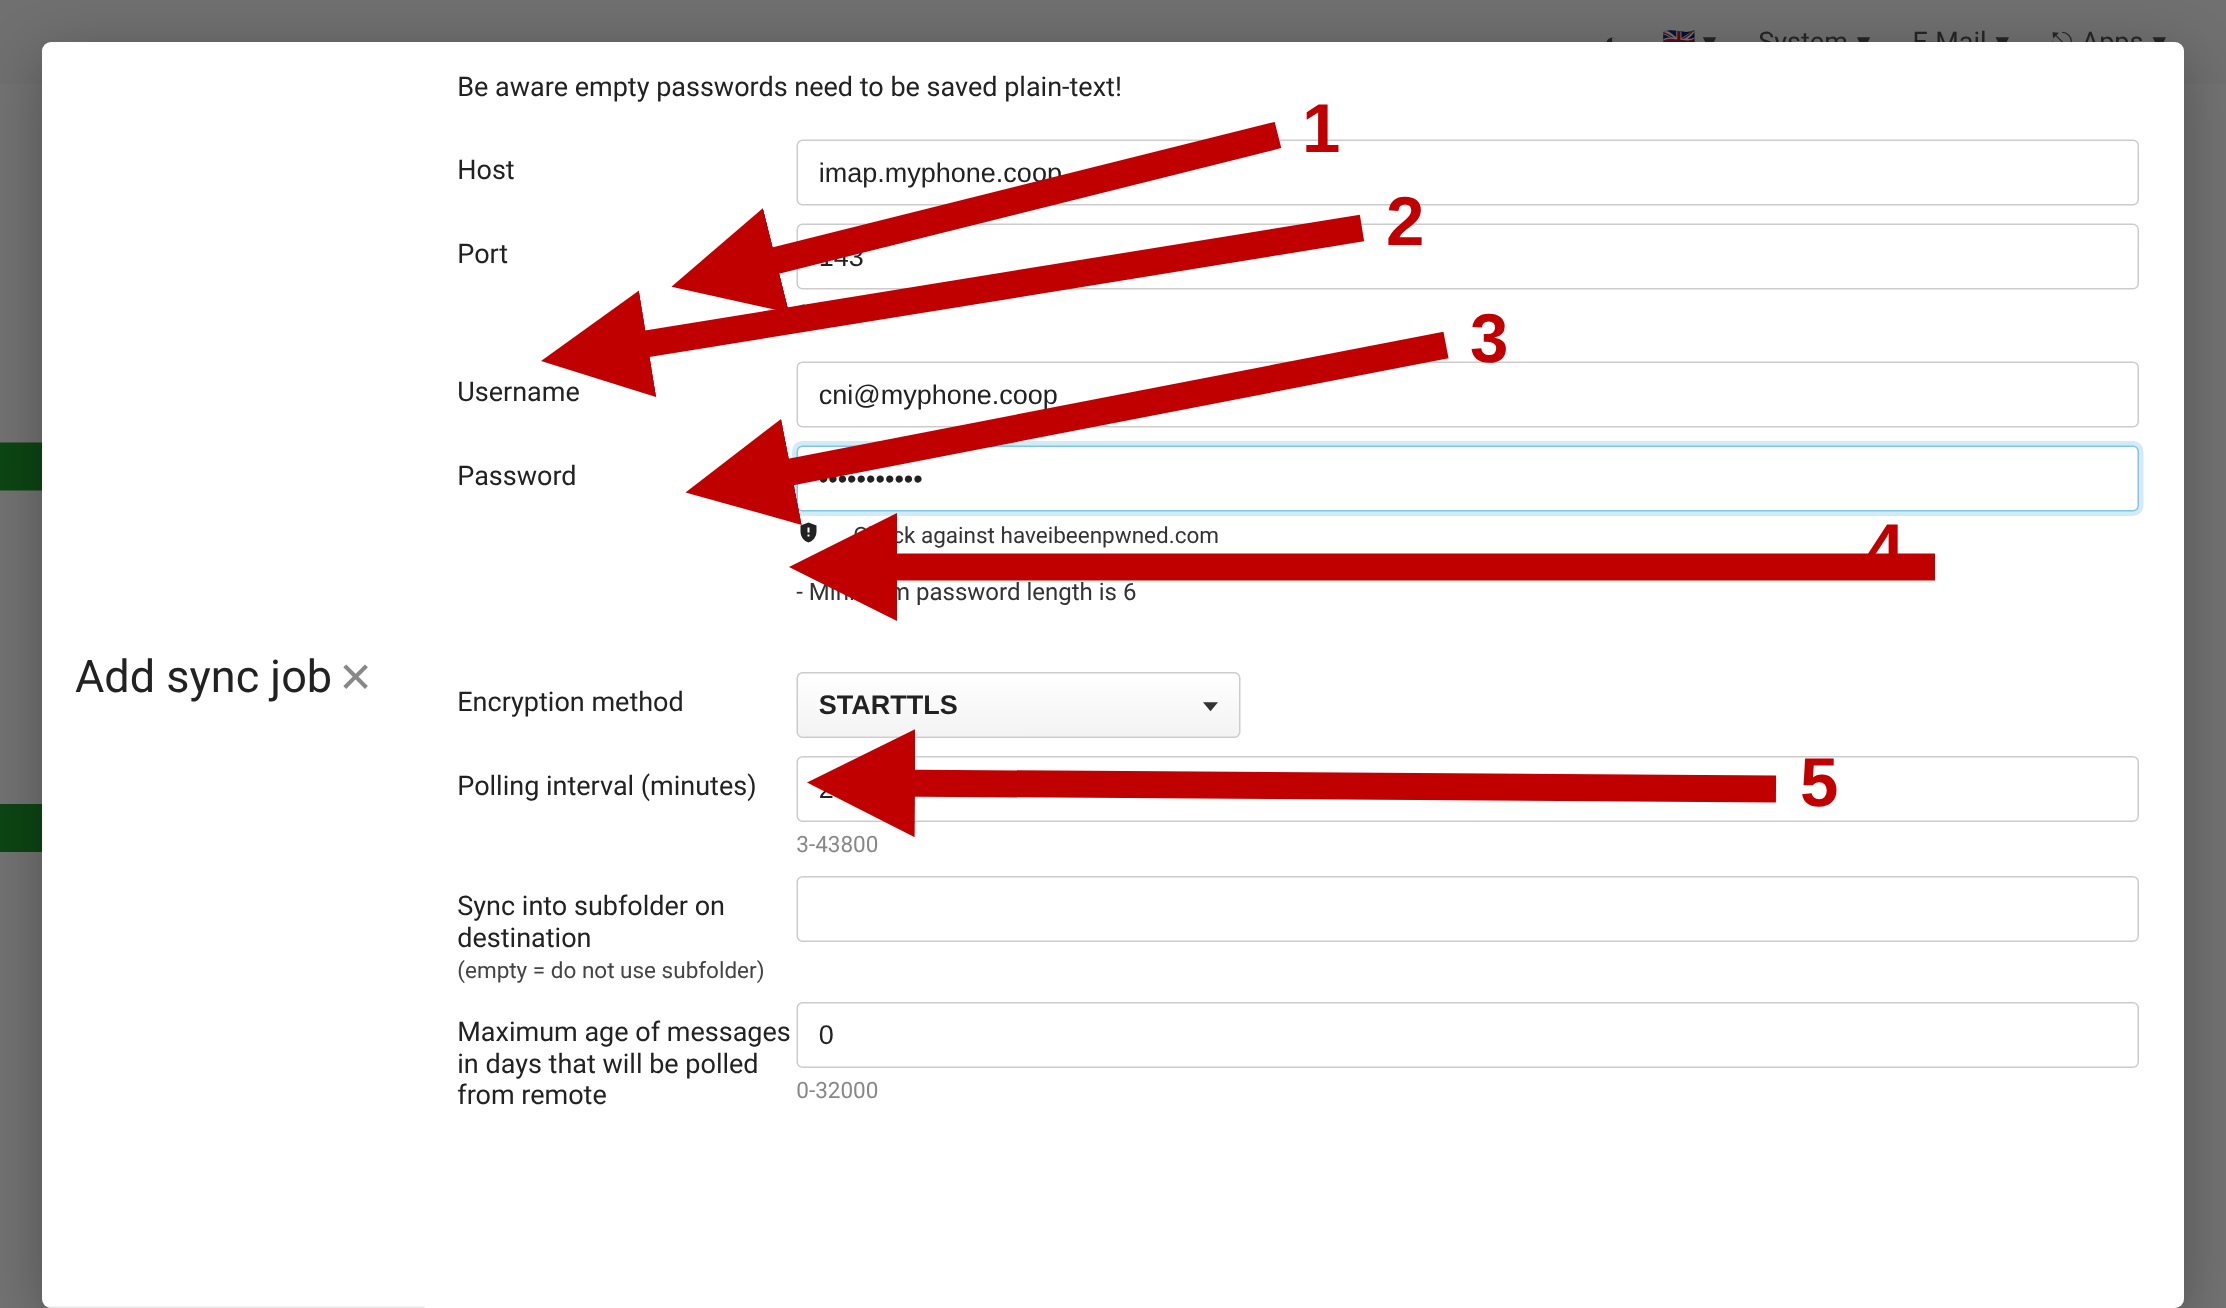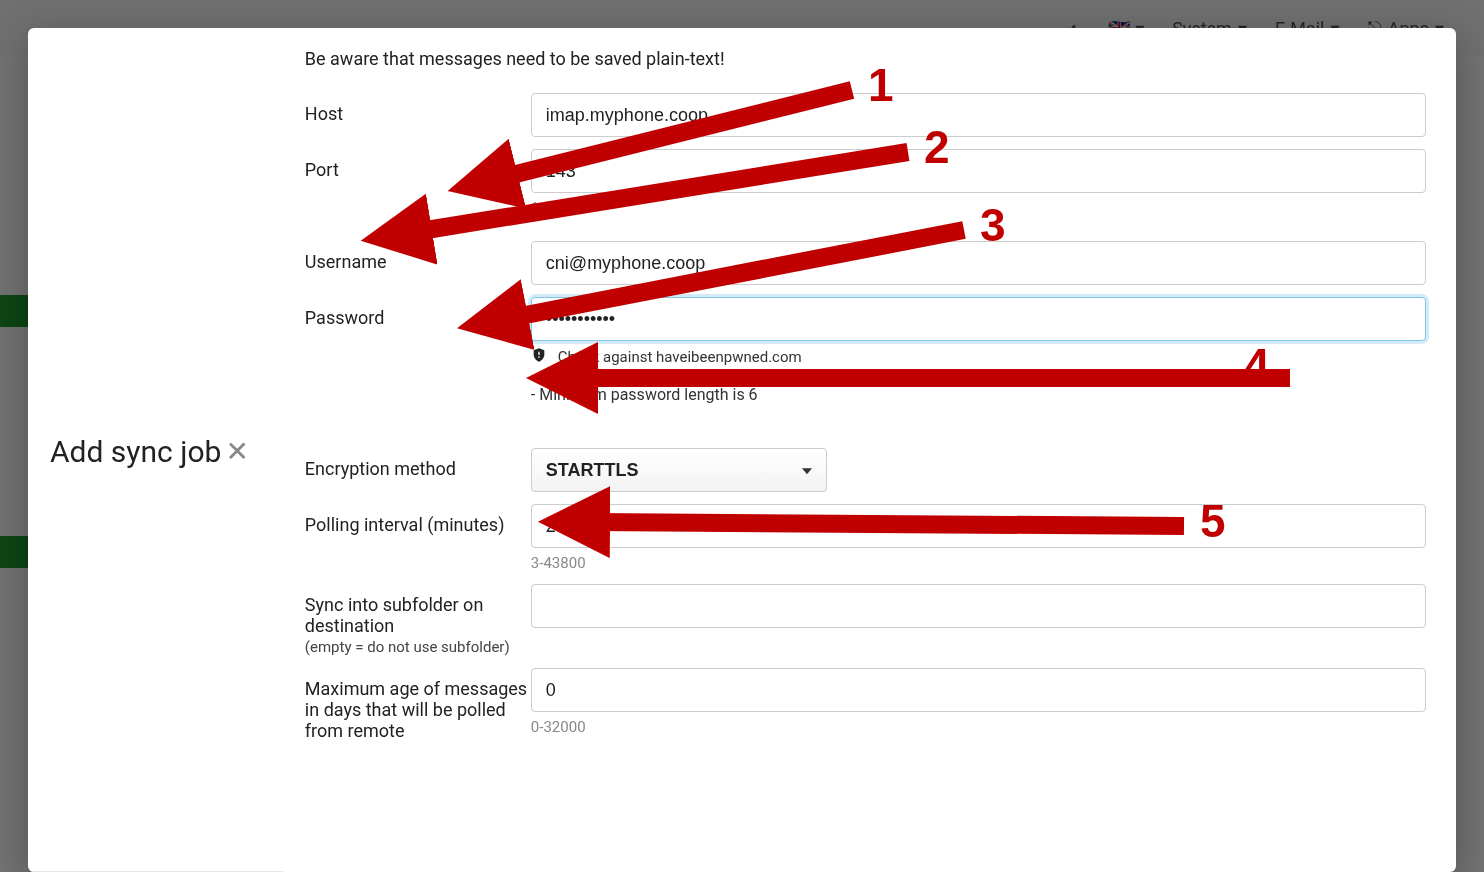--- a/index.html
+++ b/index.html
@@ -60,21 +60,21 @@
     border: 1px solid #ccc;
     border-radius: 4px;
     background: #fff;
     color: #222;
   }
   .input-focused {
     border-color: #7fc6e8 !important;
     box-shadow: 0 0 0 3px rgba(127,198,232,.35);
   }
   .helper { font-size: 15px; color: #888; margin-top: 6px; }
-  .pw-check { font-size: 15px; color: #333; margin-top: 6px; display:flex; align-items:center; gap:11px;}
+  .pw-check { font-size: 15px; color: #333; margin-top: 6px; display:flex; align-items:center; gap:22px;}
   .pw-check svg { width:16px; height:16px; }
   .pw-note { font-size: 16px; color: #333; margin-top: 18px; margin-bottom: 8px;}
 
   .select-wrap {
     position: relative;
     width: 296px;
   }
   .select-btn {
     width: 100%;
     height: 44px;
@@ -127,21 +127,21 @@
 
 <div class="modal">
   <div class="modal-header">
     <h2 class="modal-title">Add sync job</h2>
     <button class="modal-close" aria-label="Close">
       <span>✕</span>
     </button>
   </div>
 
   <div class="modal-body">
-    <p class="notice">Be aware that messages need to be saved plain-text!</p>
+    <p class="notice">Be aware empty passwords need to be saved plain-text!</p>
 
     <div class="form-row">
       <div class="label-col"><label>Host</label></div>
       <div class="field-col">
         <input type="text" value="imap.myphone.coop" style="">
       </div>
     </div>
 
     <div class="form-row">
       <div class="label-col"><label>Port</label></div>

